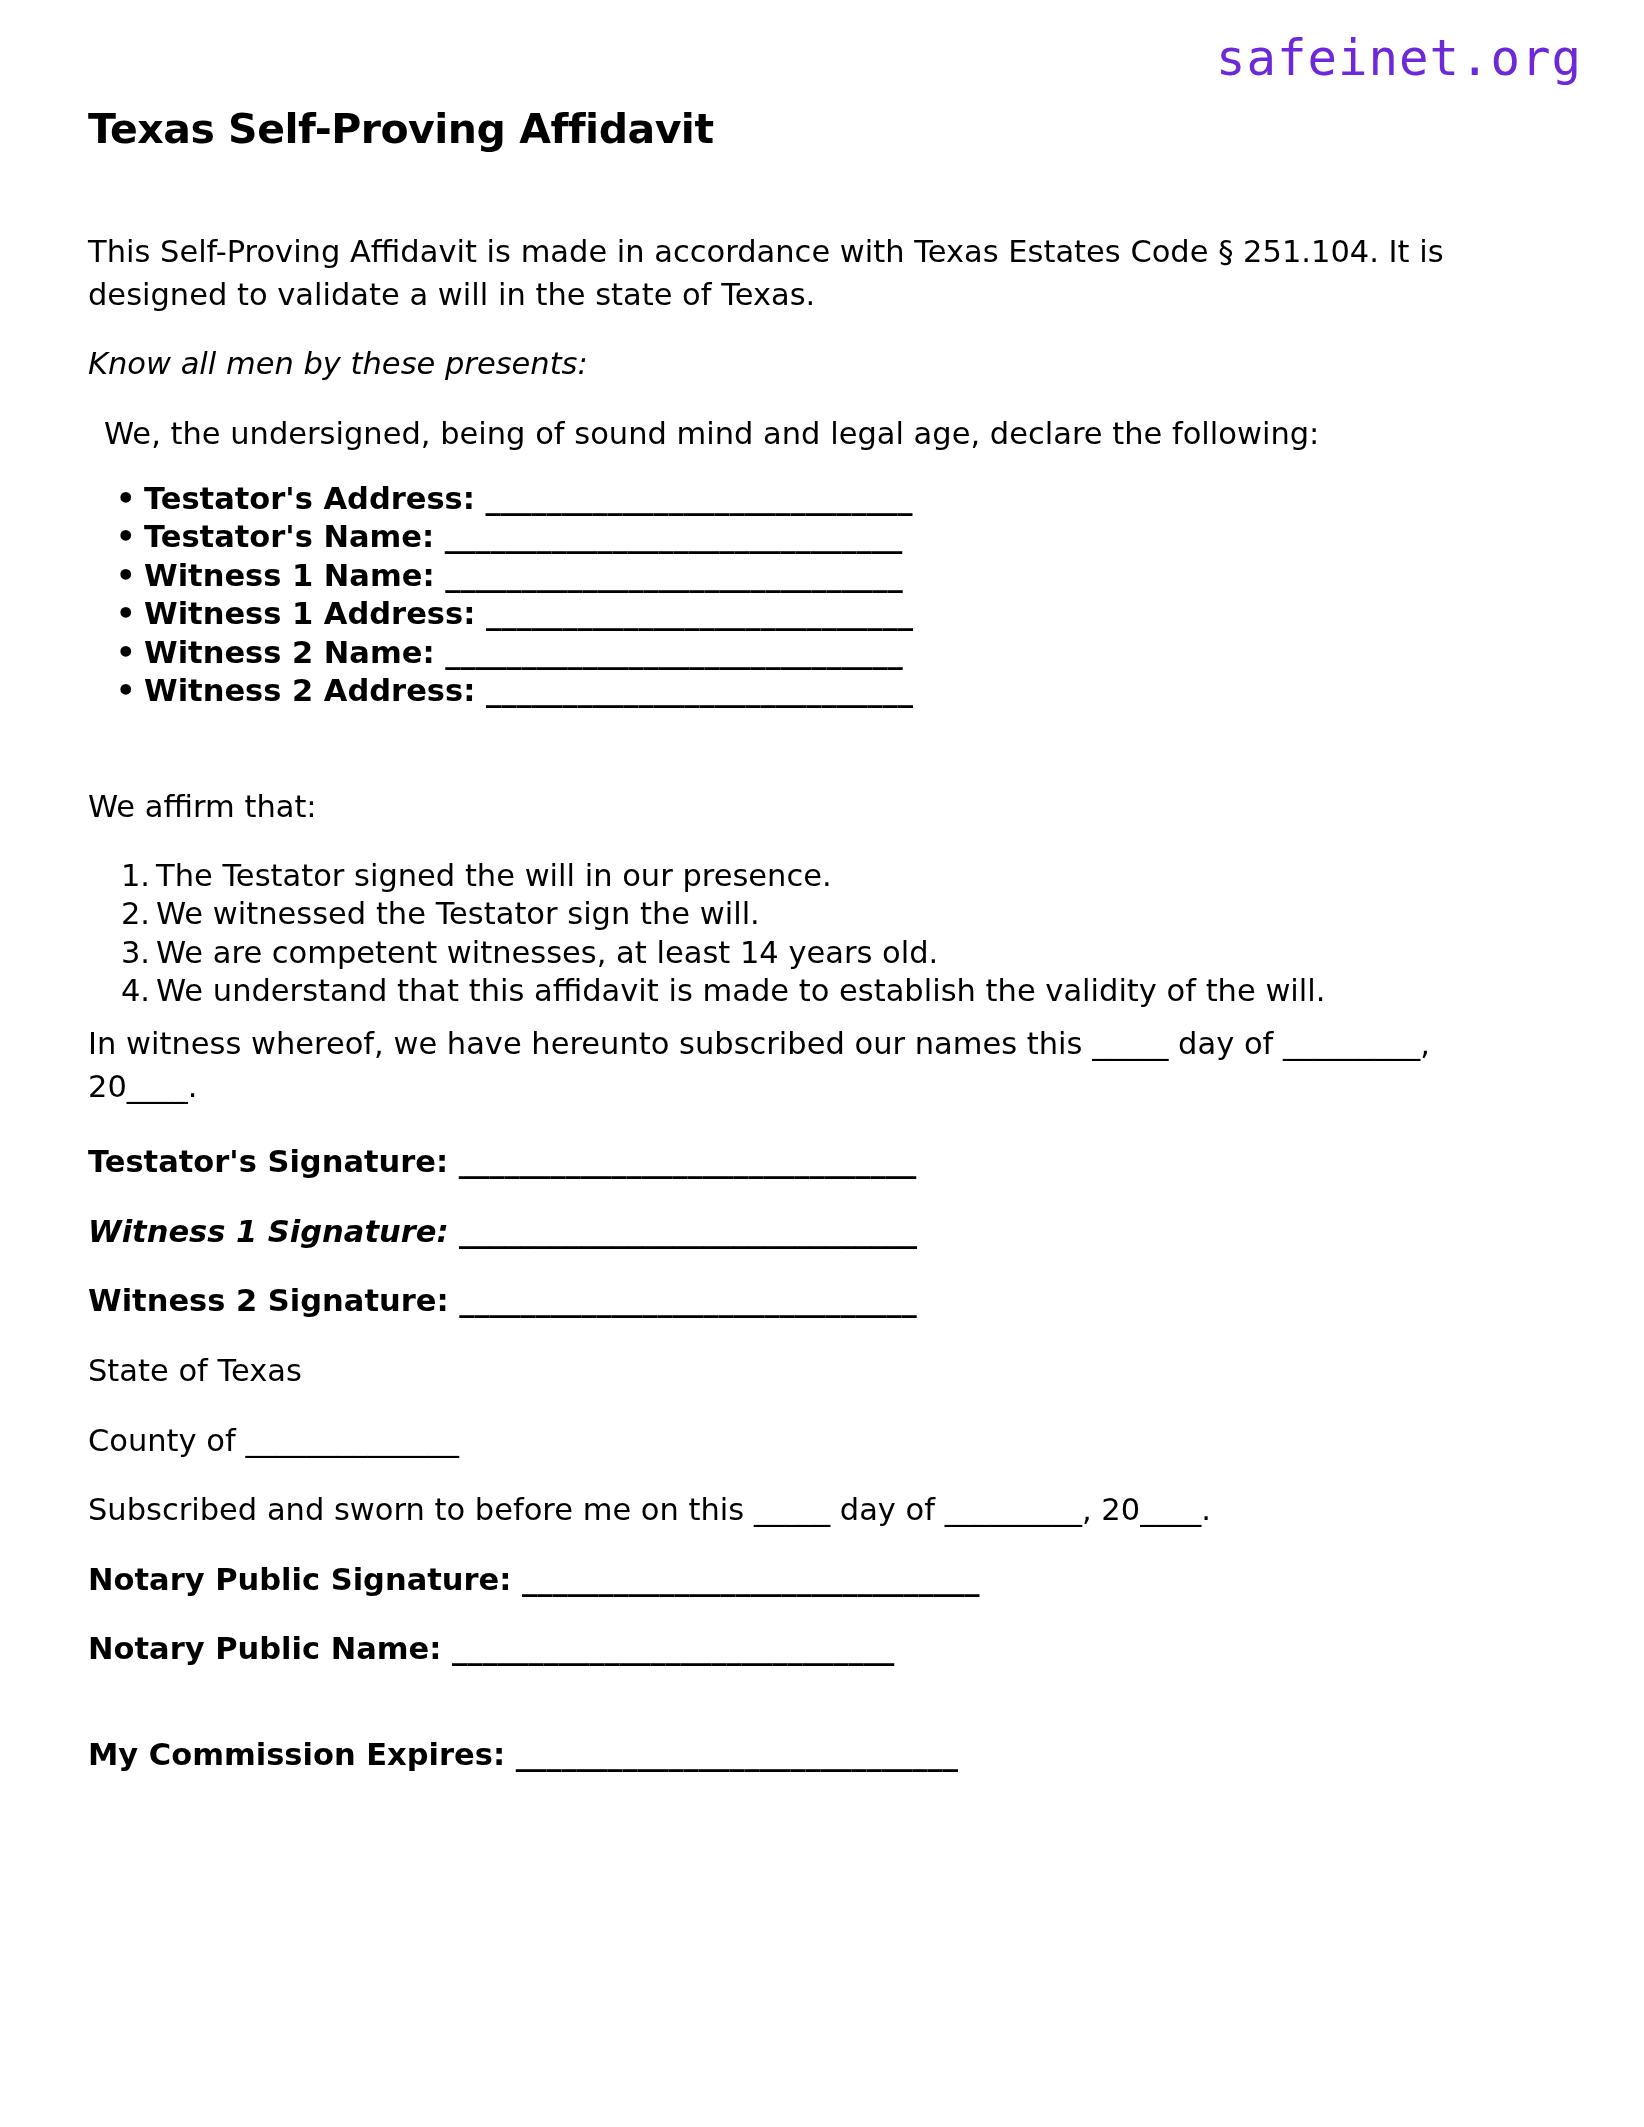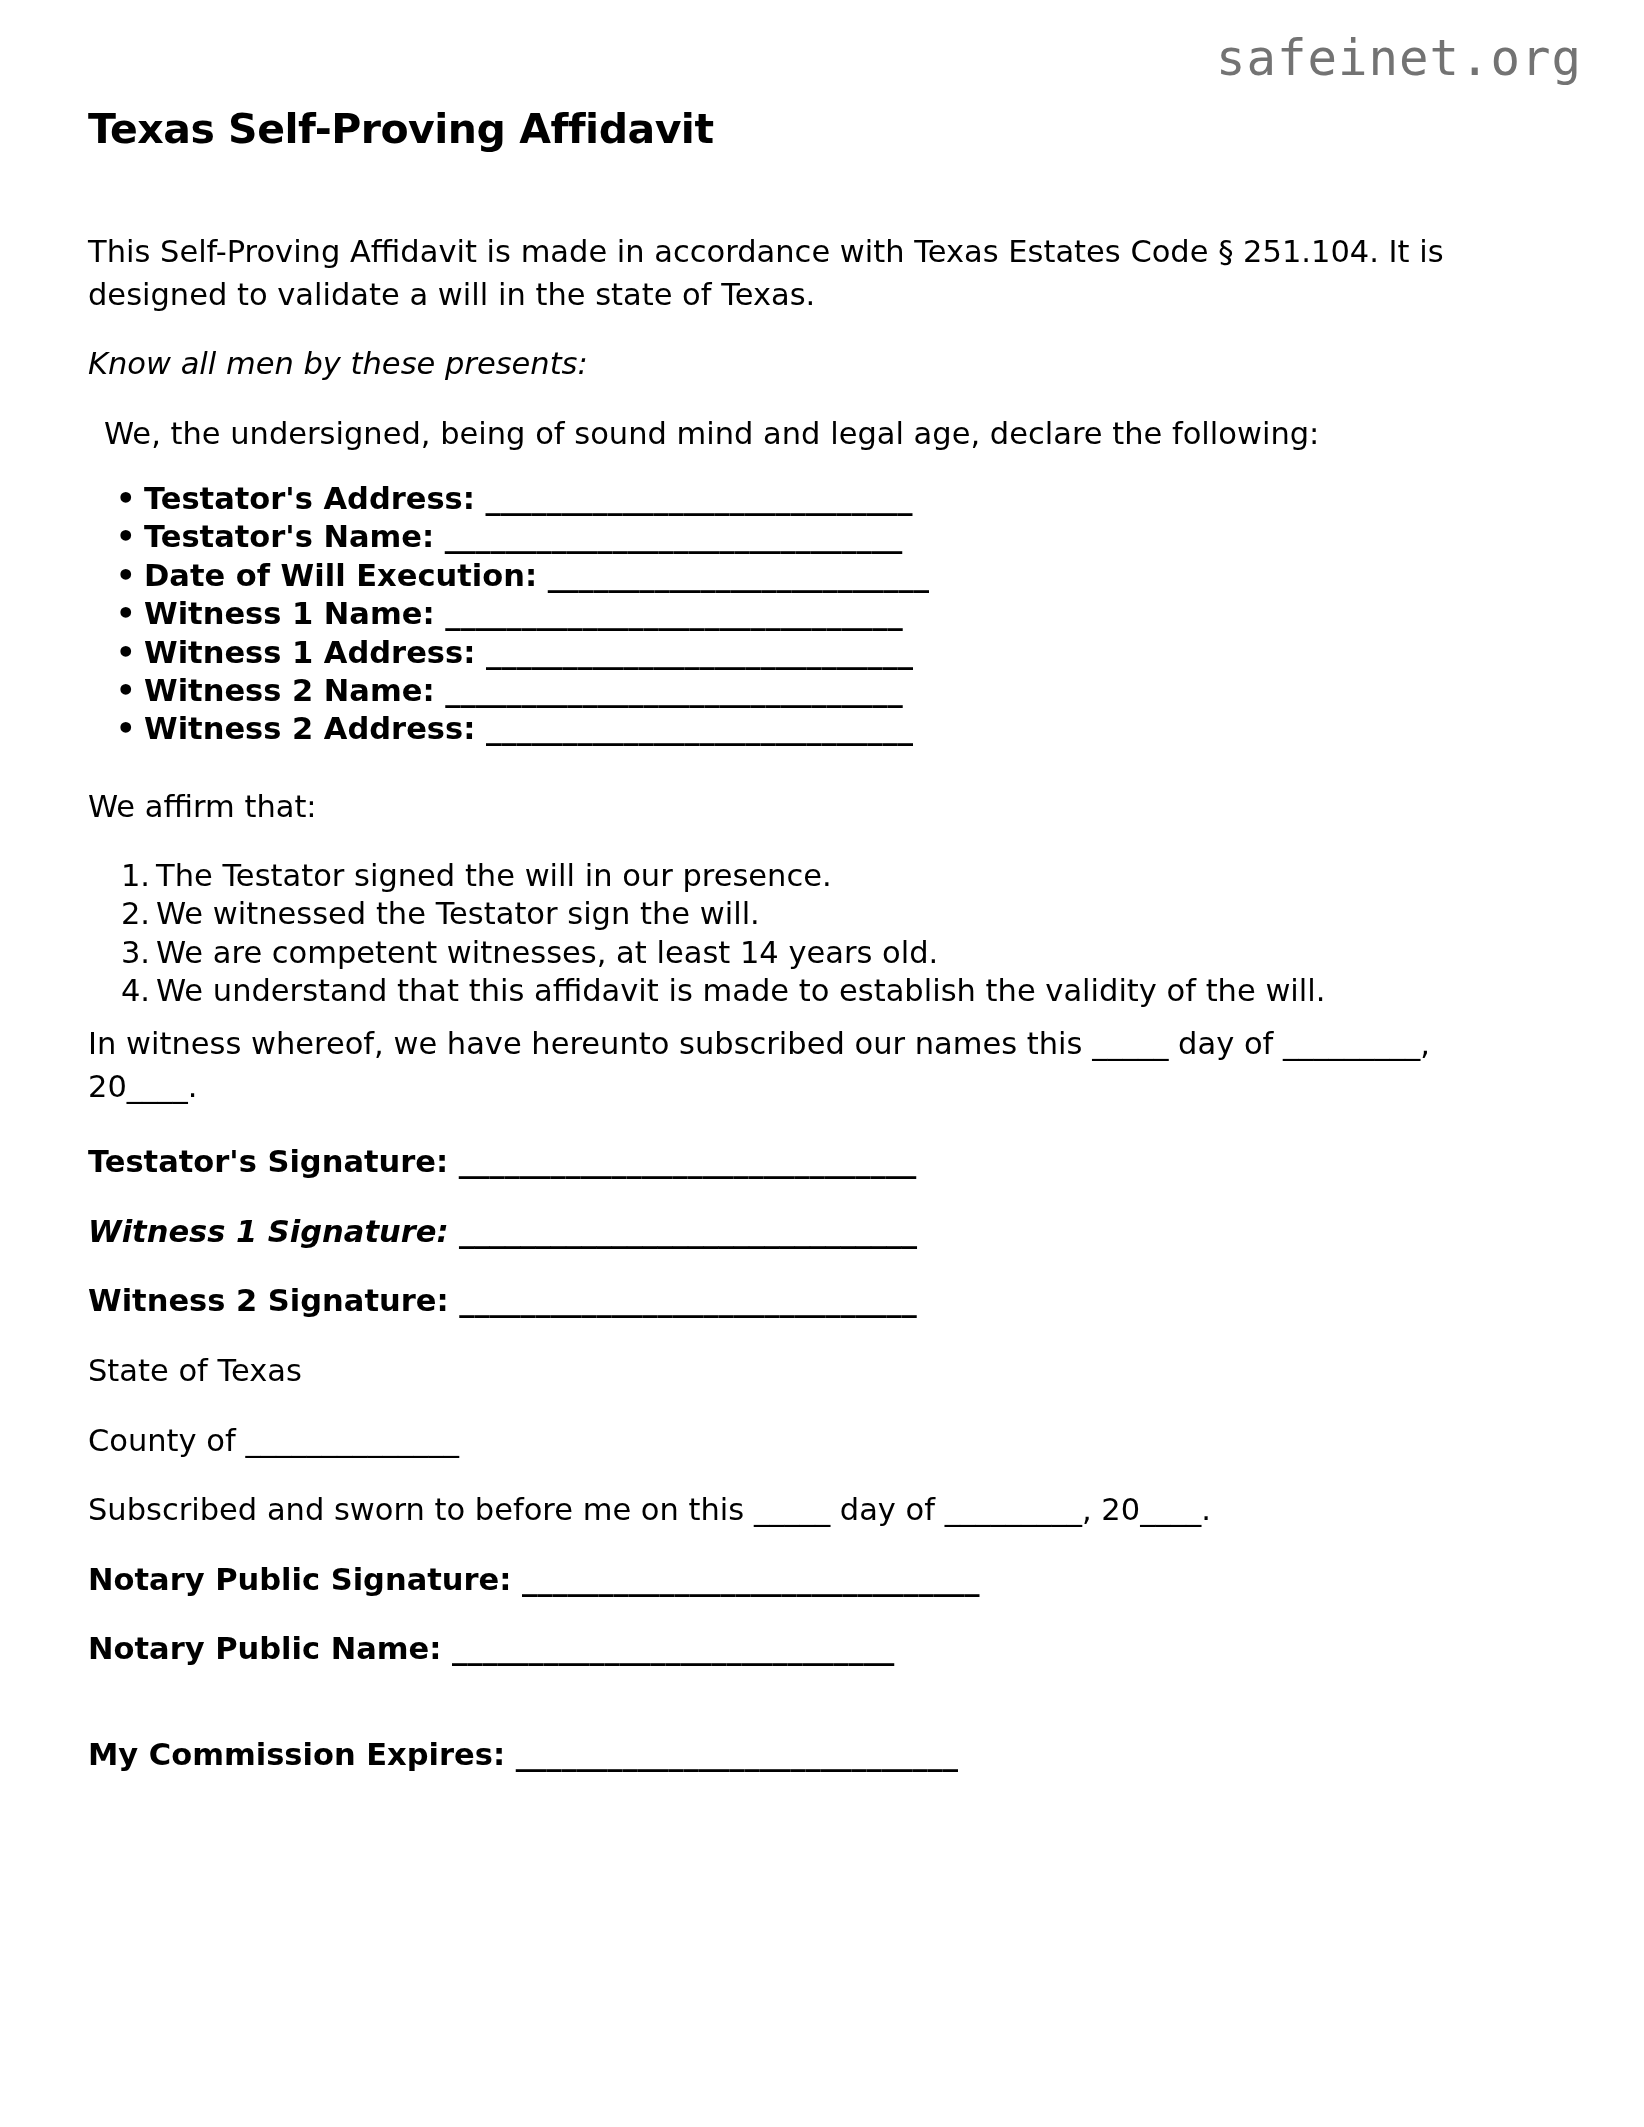--- a/index.html
+++ b/index.html
@@ -28,21 +28,21 @@
 
   
   .watermark {
     position: absolute;
     top: 34px;
     right: 62px;
     font-family: "DejaVu Sans Mono", "Liberation Mono", monospace;
     font-size: 49px;
     font-weight: 400;
     letter-spacing: 1px;
-    color: #737373;
+    color: #6d28d9;
     white-space: nowrap;
     line-height: 1;
   }
 
   
   .content {
     position: absolute;
     left: 88px;
     top: 0;
     width: 1430px;
@@ -170,21 +170,20 @@
 
     <p class="body-text p-intro">This Self-Proving Affidavit is made in accordance with Texas Estates Code § 251.104. It is designed to validate a will in the state of Texas.</p>
 
     <p class="body-text p-know">Know all men by these presents:</p>
 
     <p class="body-text p-we">We, the undersigned, being of sound mind and legal age, declare the following:</p>
 
     <ul class="field-list">
       <li><span>Testator's Address:</span> <span class="blank">____________________________</span></li>
       <li><span>Testator's Name:</span> <span class="blank">______________________________</span></li>
-      <li><span>Date of Will Execution:</span> <span class="blank">_________________________</span></li>
       <li><span>Witness 1 Name:</span> <span class="blank">______________________________</span></li>
       <li><span>Witness 1 Address:</span> <span class="blank">____________________________</span></li>
       <li><span>Witness 2 Name:</span> <span class="blank">______________________________</span></li>
       <li><span>Witness 2 Address:</span> <span class="blank">____________________________</span></li>
     </ul>
 
     <p class="body-text p-affirm">We affirm that:</p>
 
     <ol class="affirm-list">
       <li>The Testator signed the will in our presence.</li>

